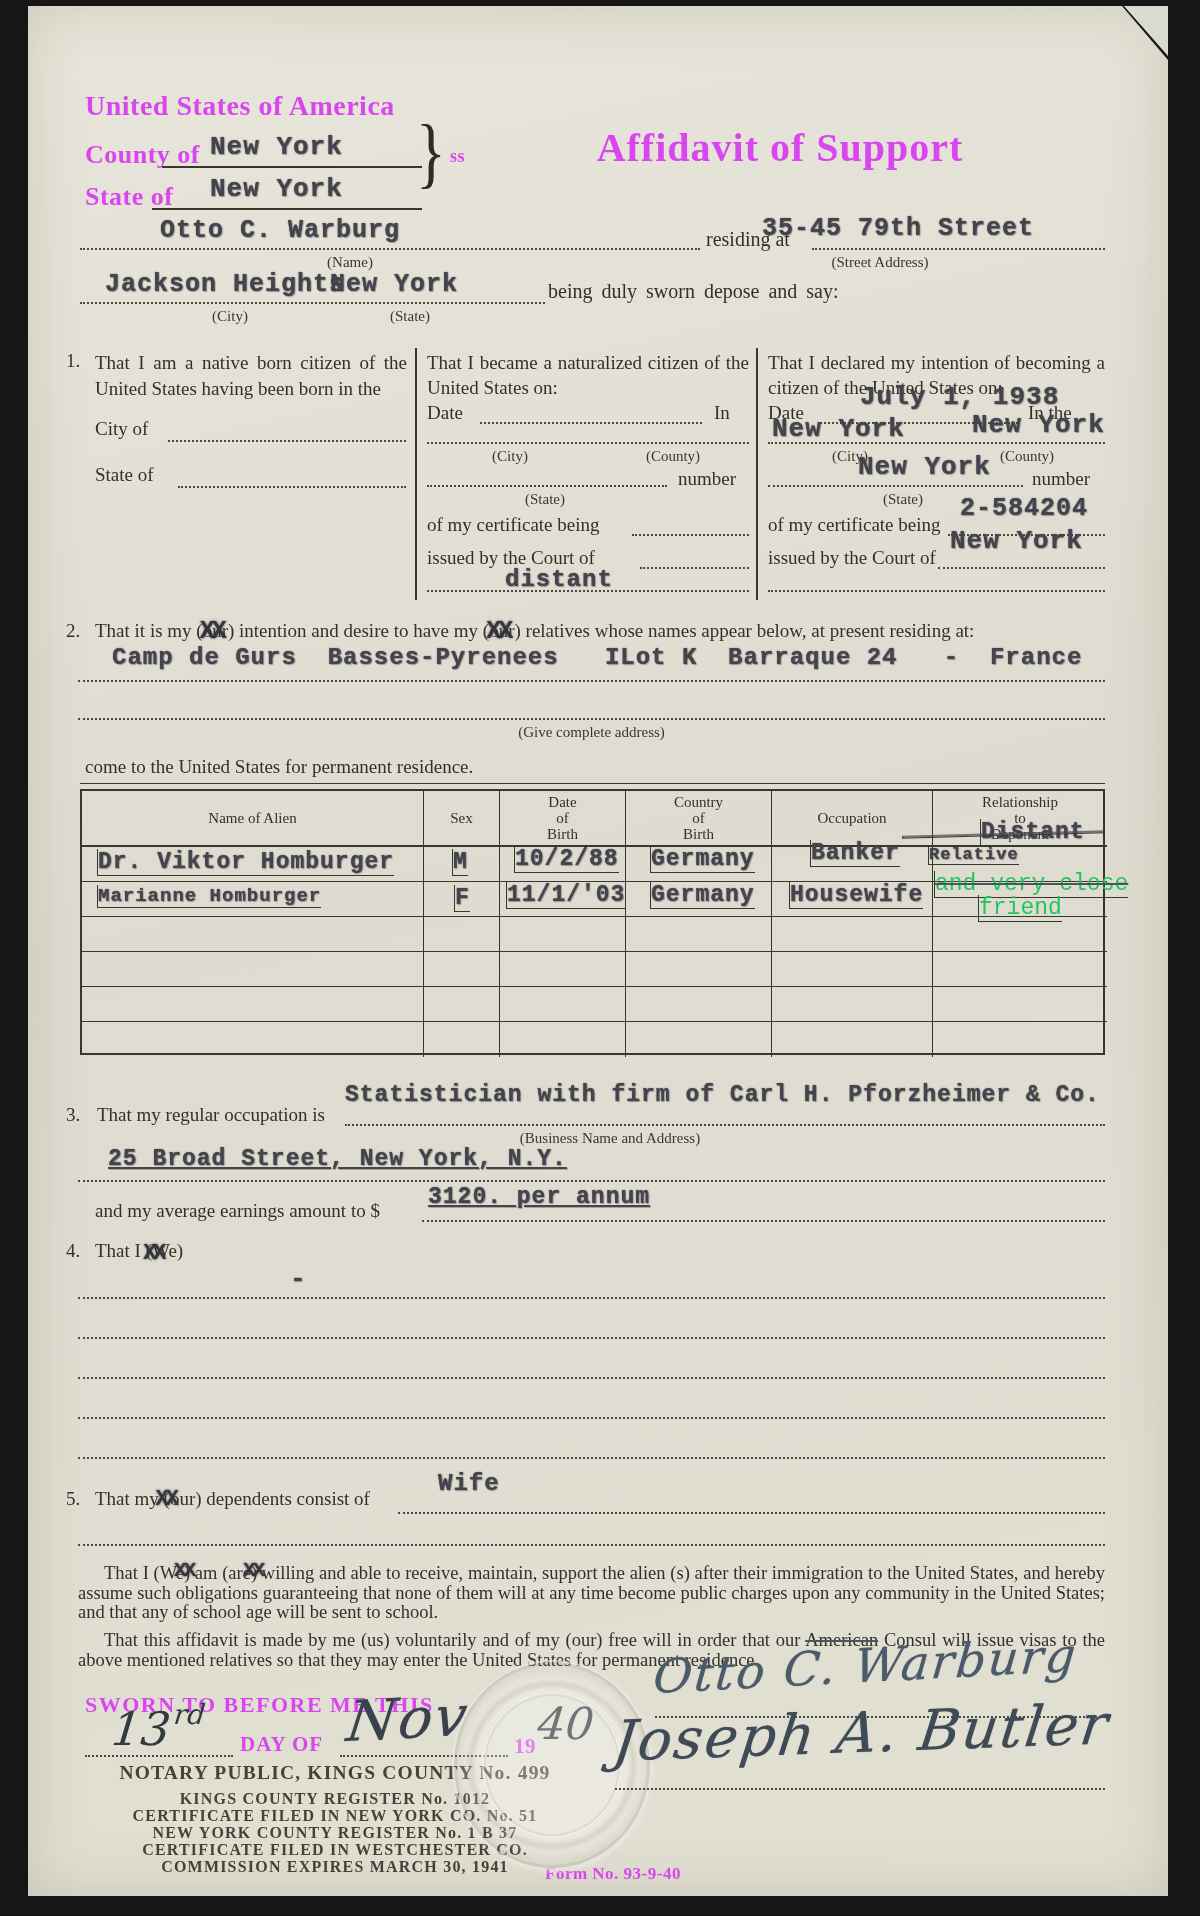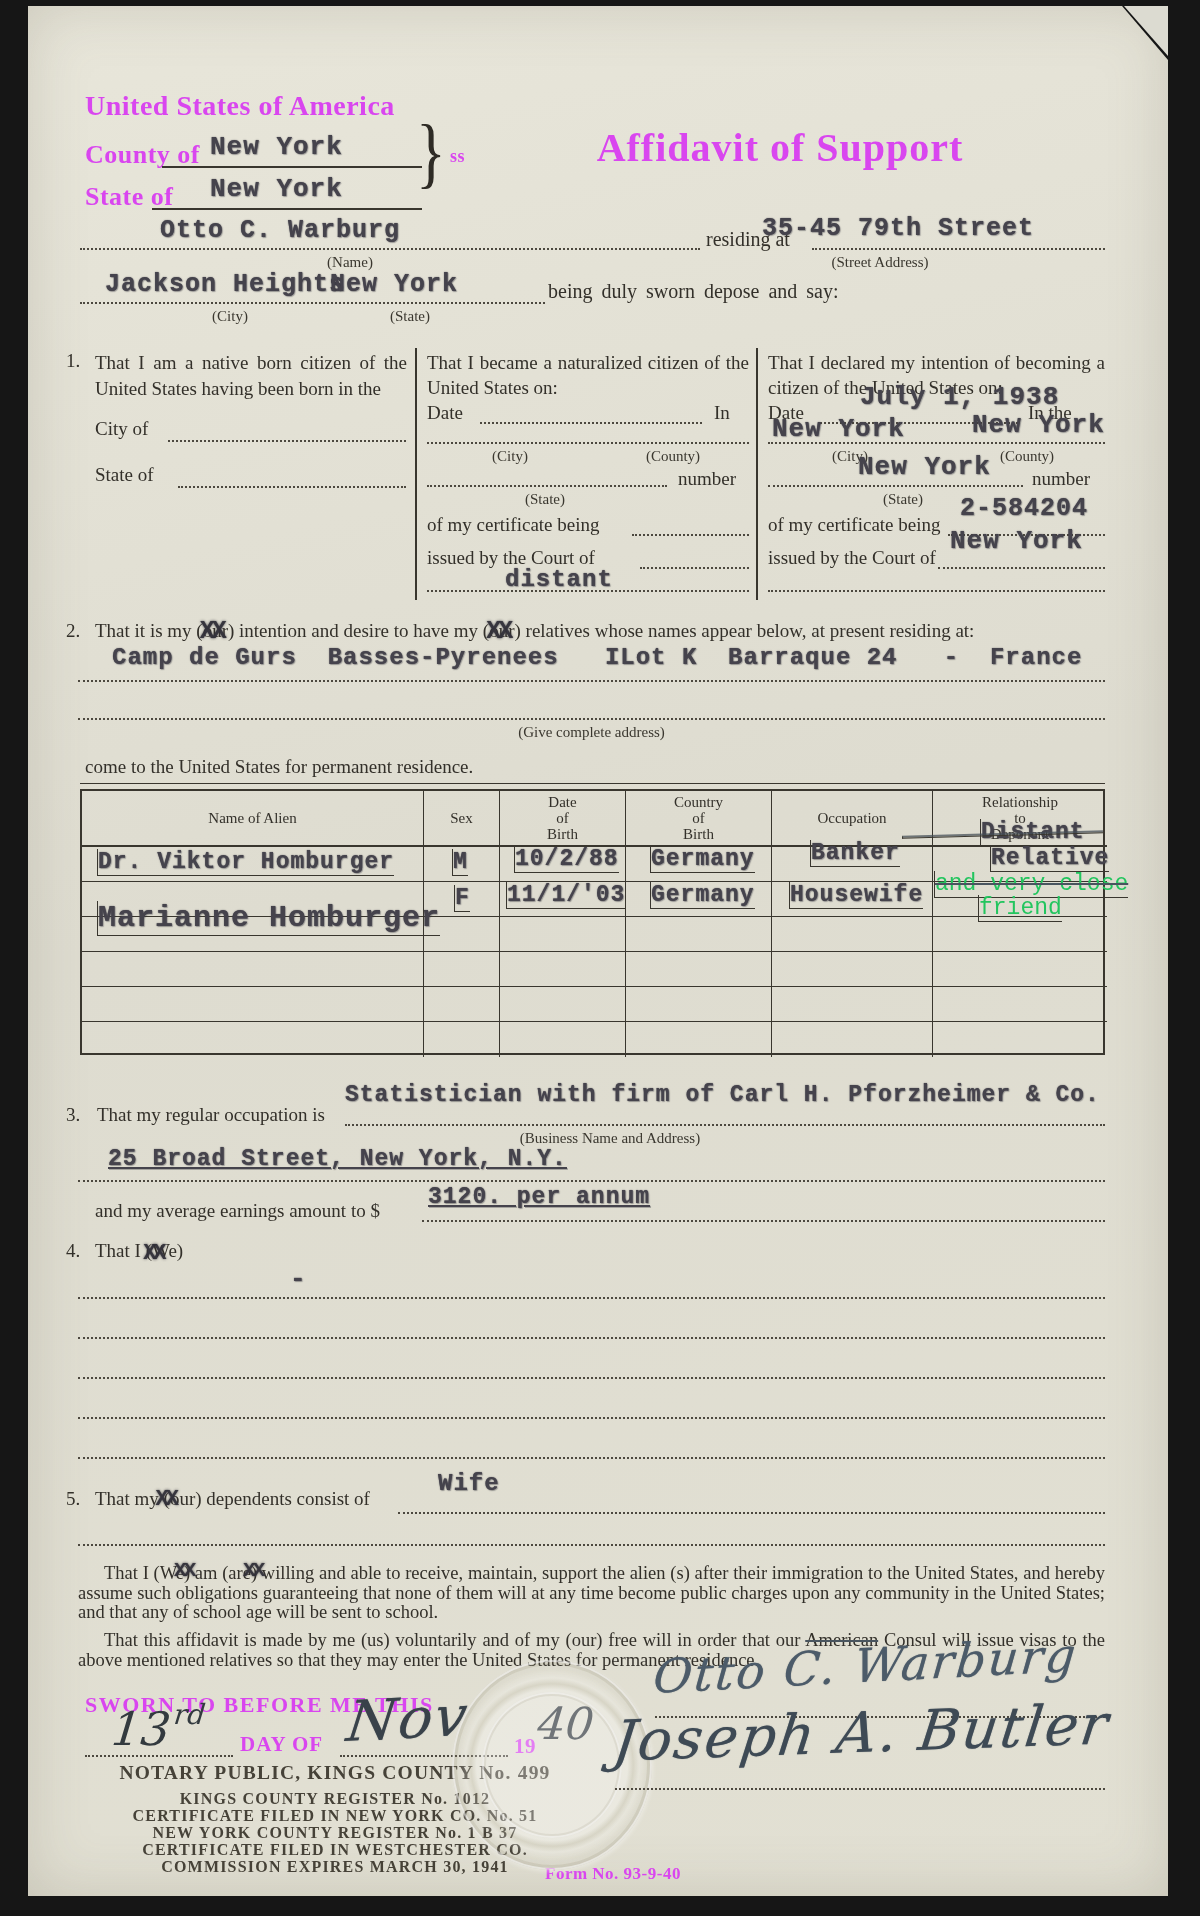--- a/index.html
+++ b/index.html
@@ -197,29 +197,29 @@
     <div style="border-bottom:none;"></div>
     <div style="border-bottom:none;"></div>
     <div style="border-bottom:none;"></div>
     <div style="border-bottom:none;"></div>
 
   <div class="typ" style="left:15px; top:58px; font-size:23px;">Dr. Viktor Homburger</div>
   <div class="typ" style="left:370px; top:58px; font-size:23px;">M</div>
   <div class="typ" style="left:432px; top:55px; font-size:23px;">10/2/88</div>
   <div class="typ" style="left:568px; top:55px; font-size:23px;">Germany</div>
   <div class="typ" style="left:728px; top:49px; font-size:23px;">Banker</div>
-  <div class="typ" style="left:15px; top:110px; font-size:30px;">Marianne Homburger</div>
+  <div class="typ" style="left:15px; top:94px; font-size:19px;">Marianne Homburger</div>
   <div class="typ" style="left:372px; top:94px; font-size:23px;">F</div>
   <div class="typ" style="left:424px; top:91px; font-size:23px;">11/1/'03</div>
   <div class="typ" style="left:568px; top:91px; font-size:23px;">Germany</div>
   <div class="typ" style="left:707px; top:91px; font-size:23px;">Housewife</div>
 
   <div class="typ" style="left:898px; top:28px; font-size:23px;">Distant</div>
   <div class="penline" style="left:820px; top:42px; width:200px; transform:rotate(-1.5deg);"></div>
-  <div class="typ" style="left:908px; top:54px; font-size:23px;">Relative</div>
+  <div class="typ" style="left:846px; top:54px; font-size:17px;">Relative</div>
   <div class="typclean pen" style="left:852px; top:80px; font-size:23px;">and very close</div>
   <div class="typclean" style="left:896px; top:104px; font-size:23px;">friend</div>
 </div>
 
 <div class="ps" style="left:66px; top:1104px;">3.</div>
 <div class="ps" style="left:97px; top:1104px;">That my regular occupation is</div>
 <div class="typ" style="left:345px; top:1082px; font-size:23px;">Statistician with firm of Carl H. Pforzheimer &amp; Co.</div>
 <div class="dl" style="left:345px; top:1124px; width:760px;"></div>
 <div class="ps cap" style="left:400px; top:1130px; width:420px;">(Business Name and Address)</div>
 <div class="typ" style="left:108px; top:1146px; font-size:23px;text-decoration:underline;">25 Broad Street, New York, N.Y.</div>

